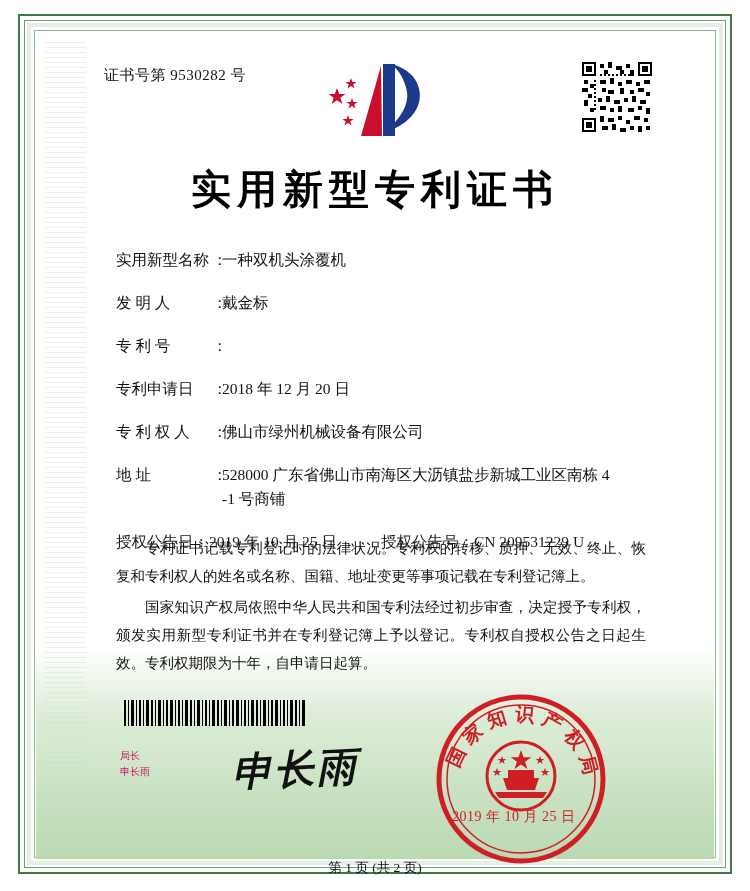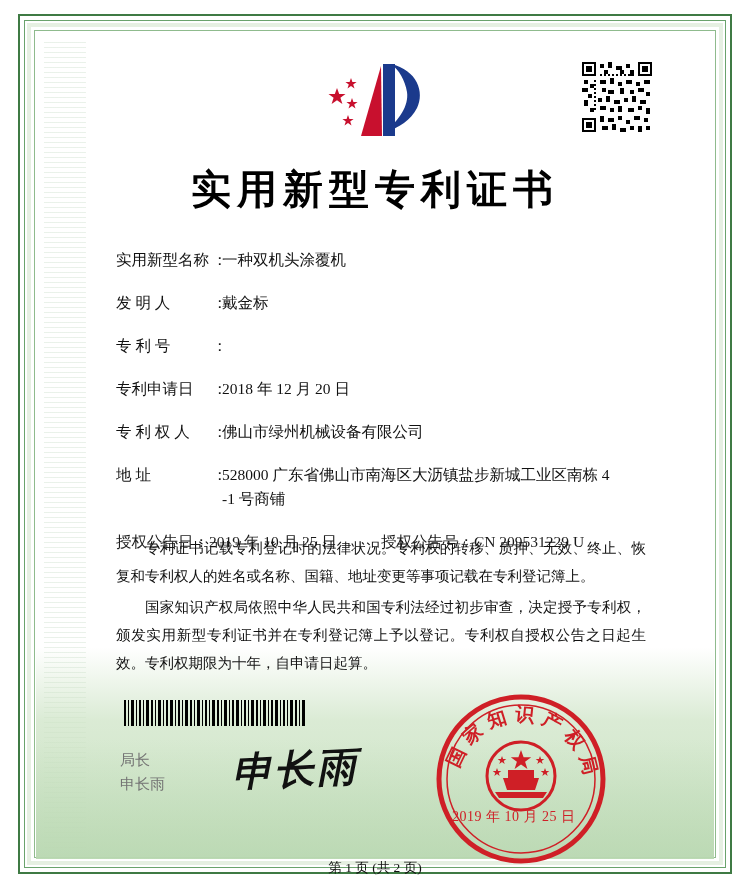--- a/index.html
+++ b/index.html
@@ -204,23 +204,23 @@
     left: 124px;
     top: 700px;
     width: 182px;
     height: 26px;
   }
 
   .signature-block {
     position: absolute;
     left: 120px;
     top: 748px;
-    font-size: 15px;
+    font-size: 10px;
     line-height: 1.6;
-    color: #737373;
+    color: #be185d;
   }
   .handwriting {
     position: absolute;
     left: 232px;
     top: 742px;
     font-size: 40px;
     font-family: "DejaVu Serif", serif;
     font-style: italic;
     font-weight: bold;
     color: #111;
@@ -264,20 +264,21 @@
   <div class="frame-outer"></div>
   <div class="frame-inner"></div>
   <div class="frame-band"></div>
   <div class="frame-thin"></div>
   <div class="left-strip"></div>
   <div class="bottom-wash"></div>
   <div class="bottom-wash2"></div>
 
   <div class="content">
 
+    <div class="cert-number">证书号第 9530282 号</div>
 
     <div class="logo">
       <svg width="104" height="84" viewBox="0 0 104 84">
 
         <path d="M58 6 L70 6 L70 78 L58 78 Z" fill="#1b3a8c"></path>
         <path d="M66 6 C92 12 100 34 92 50 C86 62 74 70 60 74 C74 62 84 48 82 34 C80 22 74 12 66 6 Z" fill="#1b3a8c"></path>
 
         <path d="M56 8 L57 78 L36 78 Z" fill="#c8102e"></path>
 
         <g fill="#c8102e">

